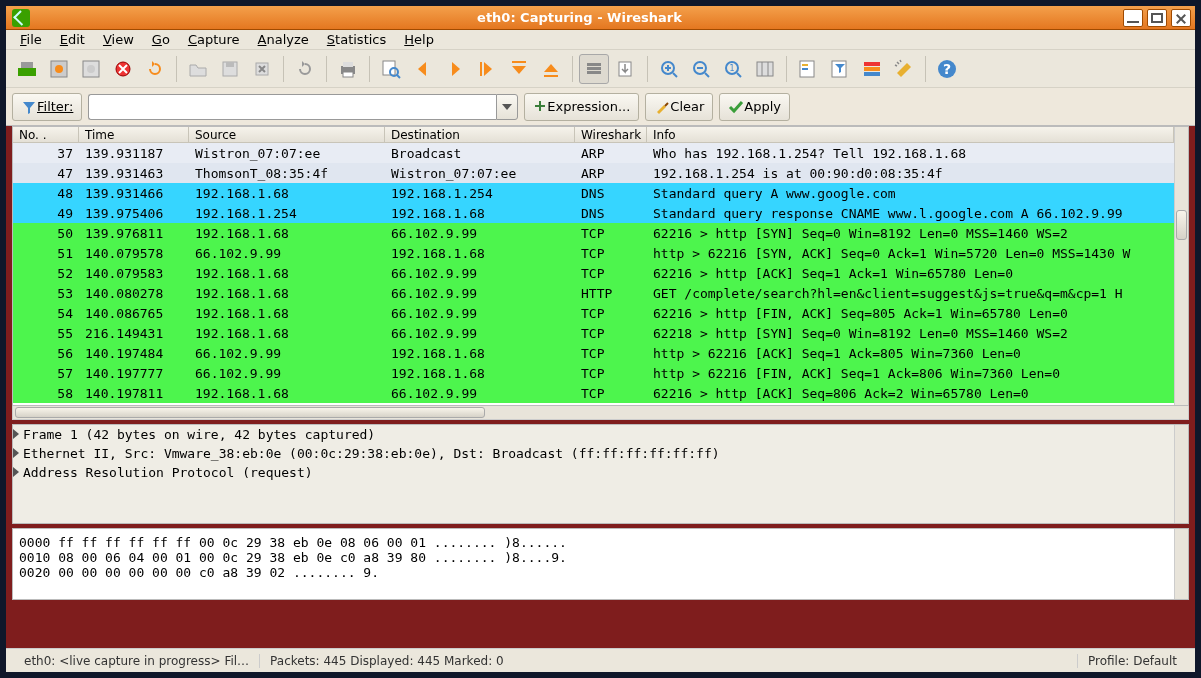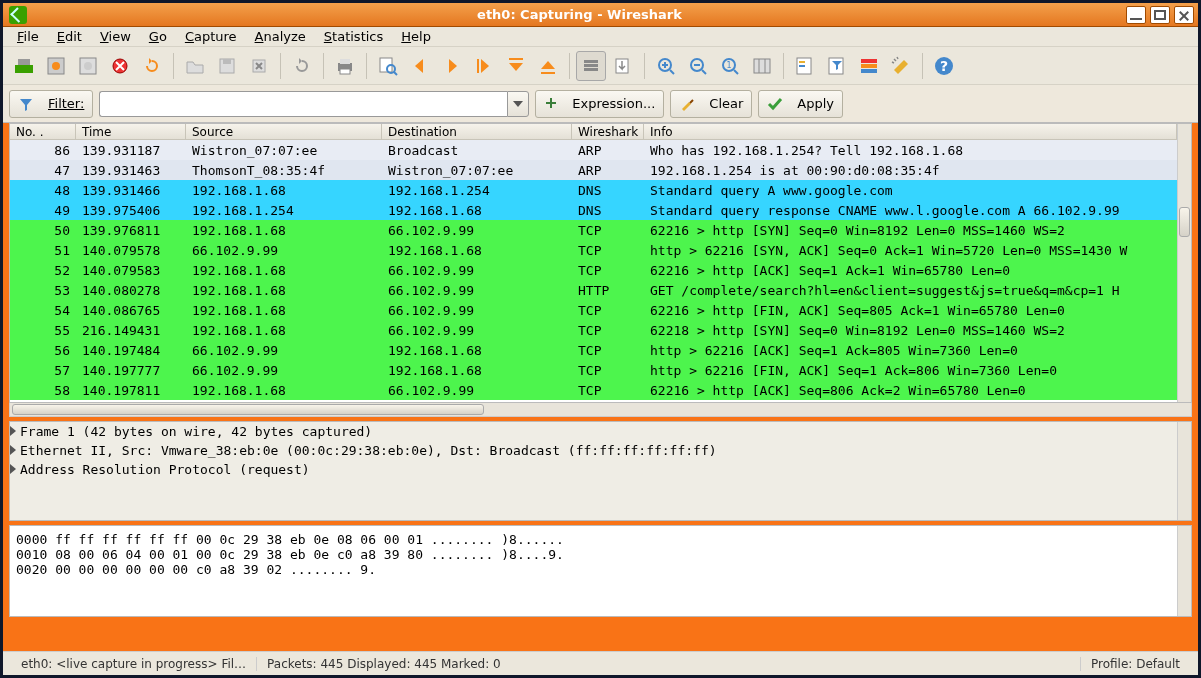--- a/index.html
+++ b/index.html
@@ -1,36 +1,36 @@
 <!DOCTYPE html>
 <html><head>
 <meta charset="utf-8">
 <style>
 * { box-sizing: border-box; margin: 0; padding: 0; }
 body { font-family: "DejaVu Sans", sans-serif; font-size: 13px; background: #fff; }
-.window { width: 1201px; height: 678px; border: 3px solid #0f172a; background: #f97316; display: flex; flex-direction: column; justify-content: flex-end; }
+.window { width: 1201px; height: 678px; border: 6px solid #0f172a; background: #7f1d1d; display: flex; flex-direction: column; justify-content: flex-end; }
 .titlebar { height: 24px; background: linear-gradient(to bottom,#f4a04b,#e47720); display: flex; align-items: center; color: #fff; font-weight: bold; border-bottom: 1px solid #a04a00; }
 .tb-icon { width: 18px; height: 18px; background: #3aa000; border-radius: 3px; margin: 0 6px; position: relative; }
 .tb-icon::after{content:"";position:absolute;left:4px;top:3px;width:8px;height:10px;border-left:2px solid #cff;border-top:2px solid #cff;transform:rotate(-45deg);}
 .tb-title { flex:1; text-align:center; font-size:13px; }
 .tb-btns { display:flex; gap:4px; margin-right:4px;}
 .tb-btn { width:20px; height:18px; background:#fff; border:1px solid #a04a00; border-radius:2px; position:relative; cursor:pointer;}
 .tb-min::after{content:"";position:absolute;left:3px;right:3px;bottom:3px;height:2px;background:#555;}
 .tb-max::after{content:"";position:absolute;left:3px;right:3px;top:3px;bottom:3px;border:2px solid #555;}
 .tb-close::before,.tb-close::after{content:"";position:absolute;left:3px;right:3px;top:8px;height:2px;background:#555;}
 .tb-close::before{transform:rotate(45deg);} .tb-close::after{transform:rotate(-45deg);}
 .menubar{height:20px;background:#ebe7dc;display:flex;align-items:center;padding:0 6px;gap:2px;border-bottom:1px solid #d6d2c6;}
 .menu-item{padding:2px 8px;cursor:pointer;border-radius:3px;}
 .menu-item .u{text-decoration:underline;}
 .toolbar{height:38px;background:#ebe7dc;border-bottom:1px solid #d6d2c6;display:flex;align-items:center;gap:2px;padding:2px 6px;}
 .t-btn{width:30px;height:30px;border:1px solid transparent;border-radius:3px;display:flex;align-items:center;justify-content:center;cursor:pointer;}
 .t-btn.active{border:1px solid #a8a8a8;background:#dedad0;}
 .sep{width:1px;height:26px;background:#c6c2b6;margin:0 4px;}
 .filterbar{height:38px;background:#eee8dc;border-bottom:1px solid #bbb;display:flex;align-items:center;padding:4px 6px;gap:6px;}
-.fbtn{height:28px;background:linear-gradient(#faf8f2,#e6e2d8);border:1px solid #b4b0a0;border-radius:3px;padding:0 8px;display:flex;align-items:center;gap:14px;cursor:pointer;}
+.fbtn{height:28px;background:linear-gradient(#faf8f2,#e6e2d8);border:1px solid #b4b0a0;border-radius:3px;padding:0 8px;display:flex;align-items:center;gap:0;cursor:pointer;}
 .filter-label{font-size:13px;text-decoration:underline;}
 .filter-combo{flex:1;display:flex;max-width:430px;}
 .filter-input{flex:1;height:26px;border:1px solid #999;border-right:none;border-radius:3px 0 0 3px;padding:0 6px;background:#fff;}
 .filter-drop{width:22px;height:26px;border:1px solid #999;border-radius:0 3px 3px 0;background:linear-gradient(#faf8f2,#e6e2d8);display:flex;align-items:center;justify-content:center;cursor:pointer;}
 .packet-area{flex:1;display:flex;flex-direction:column;overflow:hidden;}
 .packet-list{background:#fff;border:1px solid #bbb;margin:0 6px;position:relative;height:280px;display:flex;}
 .packet-scroll{flex:1;overflow:hidden;}
 .pl-vscroll{width:14px;background:#e8e4da;border-left:1px solid #ccc;position:relative;}
 .pl-thumb{position:absolute;left:1px;right:1px;top:30%;height:30px;background:linear-gradient(#f8f4ea,#d6d2c8);border:1px solid #aaa;border-radius:3px;}
 .pl-head{display:flex;height:16px;background:linear-gradient(#f6f3eb,#e4e0d6);border-bottom:1px solid #c8c4b8;font-size:12px;align-items:center;}
@@ -40,21 +40,21 @@
 .row div{padding:0 6px;overflow:hidden;}
 .row .col-no{text-align:right;}
 .row.arp1{background:#e8ecf4;} .row.arp2{background:#e0e6f0;}
 .row.dns{background:#36d5ff;} .row.tcp{background:#4df54d;} .row.http{background:#4df54d;}
 .h-scroll{height:14px;background:#e8e4da;margin:0 6px;border:1px solid #ccc;border-top:none;position:relative;}
 .h-thumb{position:absolute;top:1px;bottom:1px;left:2px;width:40%;background:linear-gradient(#f8f4ea,#d6d2c8);border:1px solid #aaa;border-radius:3px;}
 .detail-pane{background:#efede5;border:1px solid #bbb;margin:4px 6px 0;height:100px;font-family:"DejaVu Sans Mono",monospace;font-size:13px;padding:0;position:relative;}
 .detail-scroll{position:absolute;right:0;top:0;bottom:0;width:14px;background:#e8e4da;border-left:1px solid #ccc;}
 .d-line{padding:2px 0;}
 .tri{display:inline-block;width:0;height:0;border-top:5px solid transparent;border-bottom:5px solid transparent;border-left:6px solid #555;margin-right:4px;}
-.hex-pane{background:#fff;border:1px solid #bbb;margin:4px 6px 0;height:92px;font-family:"DejaVu Sans Mono",monospace;font-size:13px;padding:6px;position:relative;}
+.hex-pane{background:#fff;border:1px solid #bbb;margin:4px 6px 0;height:72px;font-family:"DejaVu Sans Mono",monospace;font-size:13px;padding:6px;position:relative;}
 .hex-scroll{position:absolute;right:0;top:0;bottom:0;width:14px;background:#e8e4da;border-left:1px solid #ccc;}
 .statusbar{height:24px;background:#ebe7dc;border-top:1px solid #ccc;display:flex;align-items:center;font-size:12px;padding:0 8px;color:#333;}
 .statusbar div{padding:0 10px;}
 .sb-mid{border-left:1px solid #ccc;}
 .sb-right{margin-left:auto;border-left:1px solid #ccc;}
 svg{display:block;}
 </style>
 </head>
 <body>
 
@@ -301,21 +301,21 @@
         <div class="pl-head">
           <div class="col-no">No. .</div>
           <div class="col-time">Time</div>
           <div class="col-src">Source</div>
           <div class="col-dst">Destination</div>
           <div class="col-pro">Wireshark</div>
           <div class="col-info">Info</div>
         </div>
         <div id="packet-rows">
             <div class="row arp1">
-              <div class="col-no">86</div>
+              <div class="col-no">37</div>
               <div class="col-time">139.931187</div>
               <div class="col-src">Wistron_07:07:ee</div>
               <div class="col-dst">Broadcast</div>
               <div class="col-pro">ARP</div>
               <div class="col-info">Who has 192.168.1.254?  Tell 192.168.1.68</div>
             </div>
             <div class="row arp2">
               <div class="col-no">47</div>
               <div class="col-time">139.931463</div>
               <div class="col-src">ThomsonT_08:35:4f</div>

